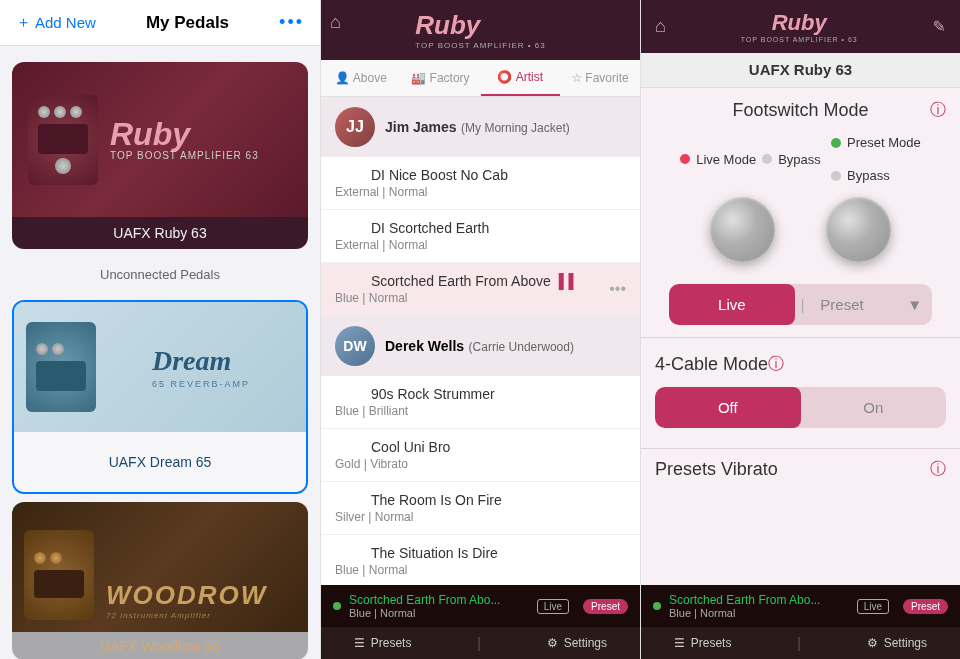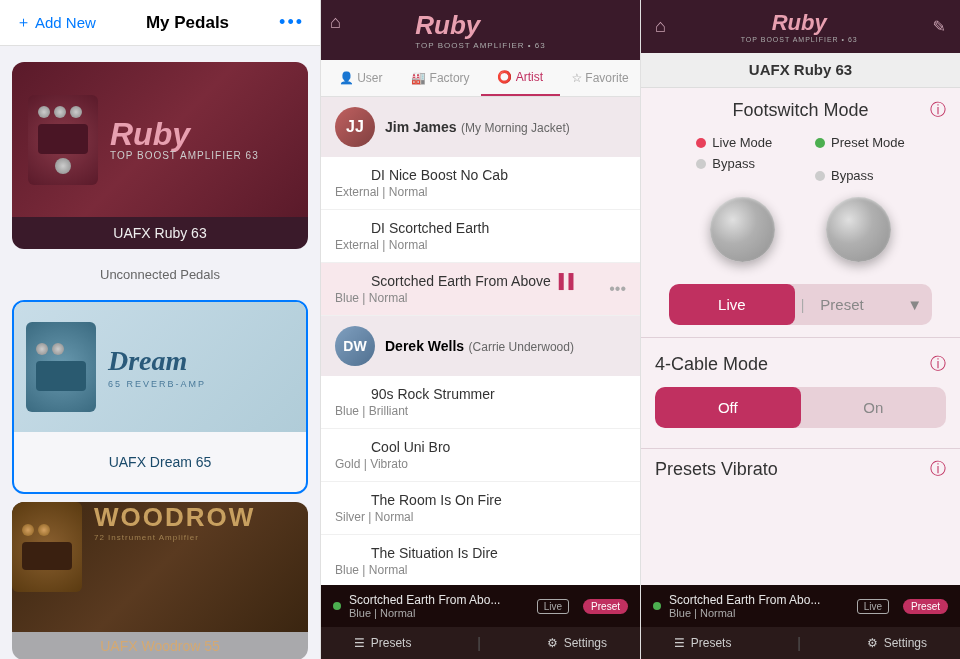--- a/index.html
+++ b/index.html
@@ -16,27 +16,27 @@
 
     .pedal-card { margin: 8px 12px; border-radius: 12px; overflow: hidden; }
     .pedal-card-ruby { background: linear-gradient(135deg, #5a1a2a 0%, #7a2a3a 50%, #5a1a2a 100%); height: 155px; display: flex; align-items: center; justify-content: center; flex-direction: column; position: relative; }
     .pedal-card-inner { display: flex; align-items: center; padding: 16px; width: 100%; }
     .pedal-logo-text { font-size: 32px; font-weight: 800; color: #e8a0b0; font-style: italic; line-height: 1; }
     .pedal-logo-sub { font-size: 10px; color: #ccc; letter-spacing: 1px; }
     .pedal-name { text-align: center; background: rgba(0,0,0,0.3); padding: 8px; color: #fff; font-size: 14px; font-weight: 500; }
 
     .unconnected-label { text-align: center; padding: 10px; color: #666; font-size: 13px; }
 
-    .pedal-card-dream { background: linear-gradient(135deg, #c8dde8 0%, #b0ccd8 100%); height: 130px; display: flex; align-items: center; padding: 12px; }
+    .pedal-card-dream { background: linear-gradient(135deg, #c8dde8 0%, #b0ccd8 100%); height: 130px; display: flex; align-items: center; padding: 12px; gap: 44px; }
     .dream-logo { font-size: 28px; font-style: italic; color: #2a5a7a; font-weight: 700; }
     .dream-sub { font-size: 9px; color: #4a7a9a; letter-spacing: 2px; margin-top: 2px; }
     .dream-name { text-align: center; padding: 22px; color: #1a4a6a; font-size: 14px; font-weight: 500; background: rgba(255,255,255,0.3); }
 
     .pedal-card-woodrow { background: linear-gradient(135deg, #3a2510 0%, #5a3a20 50%, #3a2510 100%); height: 130px; display: flex; flex-direction: column; justify-content: center; }
-    .woodrow-inner { display: flex; align-items: flex-start; padding: 0; flex: 1; }
+    .woodrow-inner { display: flex; align-items: flex-end; padding: 12px; flex: 1; font-style: italic; }
     .woodrow-logo { font-size: 26px; font-weight: 900; color: #c8a060; letter-spacing: 2px; }
     .woodrow-sub { font-size: 8px; color: #a08050; letter-spacing: 1px; }
     .woodrow-name { text-align: center; padding: 6px; color: #d4a870; font-size: 14px; font-weight: 500; }
 
     .pedal-img-box { width: 70px; height: 90px; border-radius: 6px; margin-right: 12px; flex-shrink: 0; display: flex; align-items: center; justify-content: center; overflow: hidden; }
     .ruby-img-box { background: radial-gradient(circle, #8a3a4a 0%, #5a1a2a 100%); }
     .dream-img-box { background: radial-gradient(circle, #6a9ab0 0%, #3a6a80 100%); }
     .woodrow-img-box { background: radial-gradient(circle, #8a6030 0%, #5a3a10 100%); }
     .knob-row { display: flex; gap: 4px; }
     .knob { width: 12px; height: 12px; border-radius: 50%; background: radial-gradient(circle, #ccc 0%, #888 100%); }
@@ -64,21 +64,21 @@
     .artist2-header { display: flex; align-items: center; gap: 10px; padding: 10px 14px; background: #f0e8ec; }
     .artist2-avatar { width: 40px; height: 40px; border-radius: 50%; background: linear-gradient(135deg, #80a0c0, #507090); display: flex; align-items: center; justify-content: center; color: white; font-size: 14px; font-weight: bold; flex-shrink: 0; }
 
     .bottom-bar { background: #2a1a1a; padding: 8px 0; display: flex; align-items: center; justify-content: space-around; }
     .bottom-bar-section { display: flex; align-items: center; gap: 6px; color: #ccc; font-size: 12px; }
     .bottom-bar-divider { color: #555; font-size: 14px; }
 
     .now-playing-bar { background: #1a0a0a; display: flex; align-items: center; padding: 8px 12px; gap: 8px; }
     .np-dot { width: 8px; height: 8px; border-radius: 50%; background: #4CAF50; flex-shrink: 0; }
     .np-info { flex: 1; }
-    .np-name { font-size: 12px; color: #e5e5e5; font-weight: 500; white-space: nowrap; overflow: hidden; text-overflow: ellipsis; }
+    .np-name { font-size: 12px; color: #22c55e; font-weight: 500; white-space: nowrap; overflow: hidden; text-overflow: ellipsis; }
     .np-sub { font-size: 11px; color: #aaa; }
     .np-badge-live { background: transparent; border: 1px solid #aaa; color: #aaa; font-size: 10px; padding: 1px 6px; border-radius: 3px; }
     .np-badge-preset { background: #c03060; color: white; font-size: 10px; padding: 2px 8px; border-radius: 12px; }
 
     
     .right-panel { width: 320px; background: #f8f0f4; display: flex; flex-direction: column; height: 659px; border-left: 1px solid #e0e0e0; }
     .right-header { background: #3a1a2a; display: flex; align-items: center; justify-content: space-between; padding: 10px 14px; }
 
     .right-content { flex: 1; overflow-y: auto; padding: 0; }
 
@@ -96,21 +96,21 @@
     .toggle-btn { flex: 1; text-align: center; padding: 12px; font-size: 15px; font-weight: 500; cursor: pointer; }
     .toggle-btn.active { background: #c03060; color: white; border-radius: 8px; }
     .toggle-btn.inactive { color: #888; background: transparent; }
     .toggle-divider { display: flex; align-items: center; color: #aaa; font-size: 14px; padding: 0 6px; }
 
     .footswitch-desc { font-size: 12px; color: #555; padding: 6px 16px 14px; line-height: 1.5; }
 
     .section-divider { height: 1px; background: #e0d0d8; margin: 0 0; }
 
     .cable-section { padding: 4px 14px 10px; }
-    .cable-header { display: flex; align-items: center; justify-content: space-between; padding: 12px 0 8px; }
+    .cable-header { display: flex; align-items: center; justify-content: flex-start; padding: 12px 0 8px; }
     .cable-title { font-size: 18px; font-weight: 500; color: #333; }
 
     .off-on-row { display: flex; margin: 4px 0 10px; border-radius: 10px; overflow: hidden; background: #e8d0d8; }
     .off-btn { flex: 1; text-align: center; padding: 12px; font-size: 15px; font-weight: 500; background: #c03060; color: white; border-radius: 8px; cursor: pointer; }
     .on-btn { flex: 1; text-align: center; padding: 12px; font-size: 15px; font-weight: 500; color: #888; background: transparent; cursor: pointer; }
 
     .presets-backup { padding: 10px 14px; }
     .presets-backup-header { display: flex; align-items: center; justify-content: space-between; }
     .presets-backup-title { font-size: 18px; font-weight: 500; color: #333; }
 
@@ -209,21 +209,21 @@
         <div style="position:absolute;left:330px;top:12px;color:#c8a0b0;font-size:18px;">⌂</div>
         <div style="display:flex;align-items:baseline;gap:6px;">
           <span style="font-size:26px;font-weight:800;color:#e8a0b0;font-style:italic;">Ruby</span>
         </div>
         <div style="font-size:8px;color:#aaa;letter-spacing:1px;">TOP BOOST AMPLIFIER • 63</div>
       </div>
     </div>
     <div class="tabs-row">
       <div class="tab-item">
         <span>👤</span>
-        <span>User</span>
+        <span>Above</span>
       </div>
       <div class="tab-item">
         <span>🏭</span>
         <span>Factory</span>
       </div>
       <div class="tab-item active">
         <span>⭕</span>
         <span>Artist</span>
       </div>
       <div class="tab-item">
@@ -331,21 +331,21 @@
     <div style="padding:0 14px;">
       <div style="display:flex;align-items:center;padding:12px 0 6px;">
         <div style="flex:1;"></div>
         <div style="font-size:18px;font-weight:500;color:#333;">Footswitch Mode</div>
         <div style="flex:1;text-align:right;">
           <span style="color:#c03060;font-size:16px;">ⓘ</span>
         </div>
       </div>
 
       <div class="mode-options">
-        <div style="display:flex;flex-direction:column;gap:6px;">
+        <div style="display:flex;flex-direction:row;gap:6px;">
           <div class="mode-option">
             <div class="mode-dot dot-pink"></div>
             <span>Live Mode</span>
           </div>
           <div class="mode-option">
             <div class="mode-dot dot-gray"></div>
             <span>Bypass</span>
           </div>
         </div>
         <div style="display:flex;flex-direction:column;gap:18px;">

